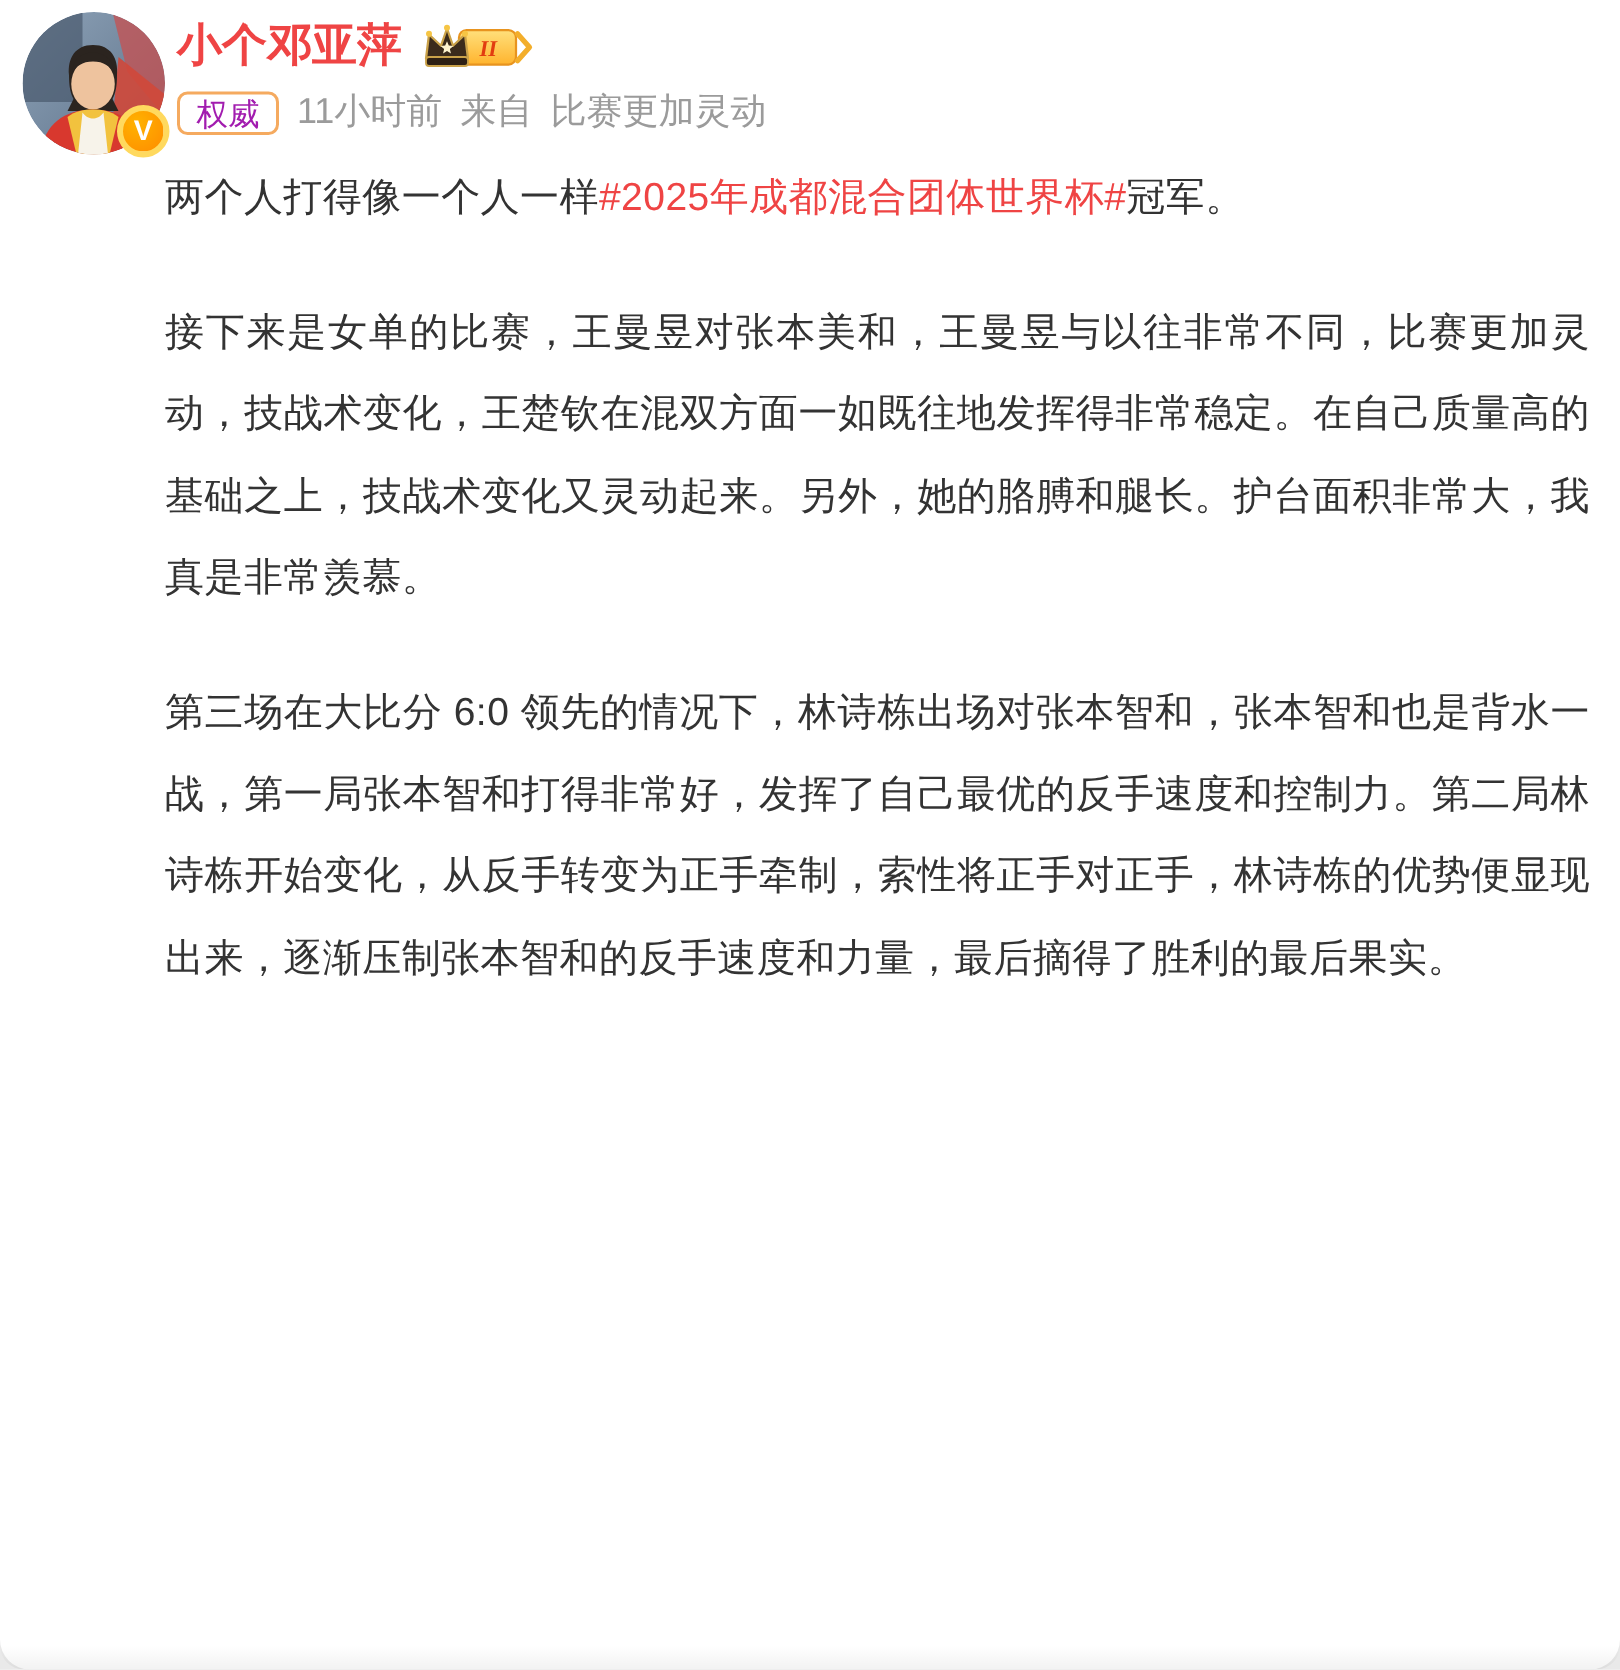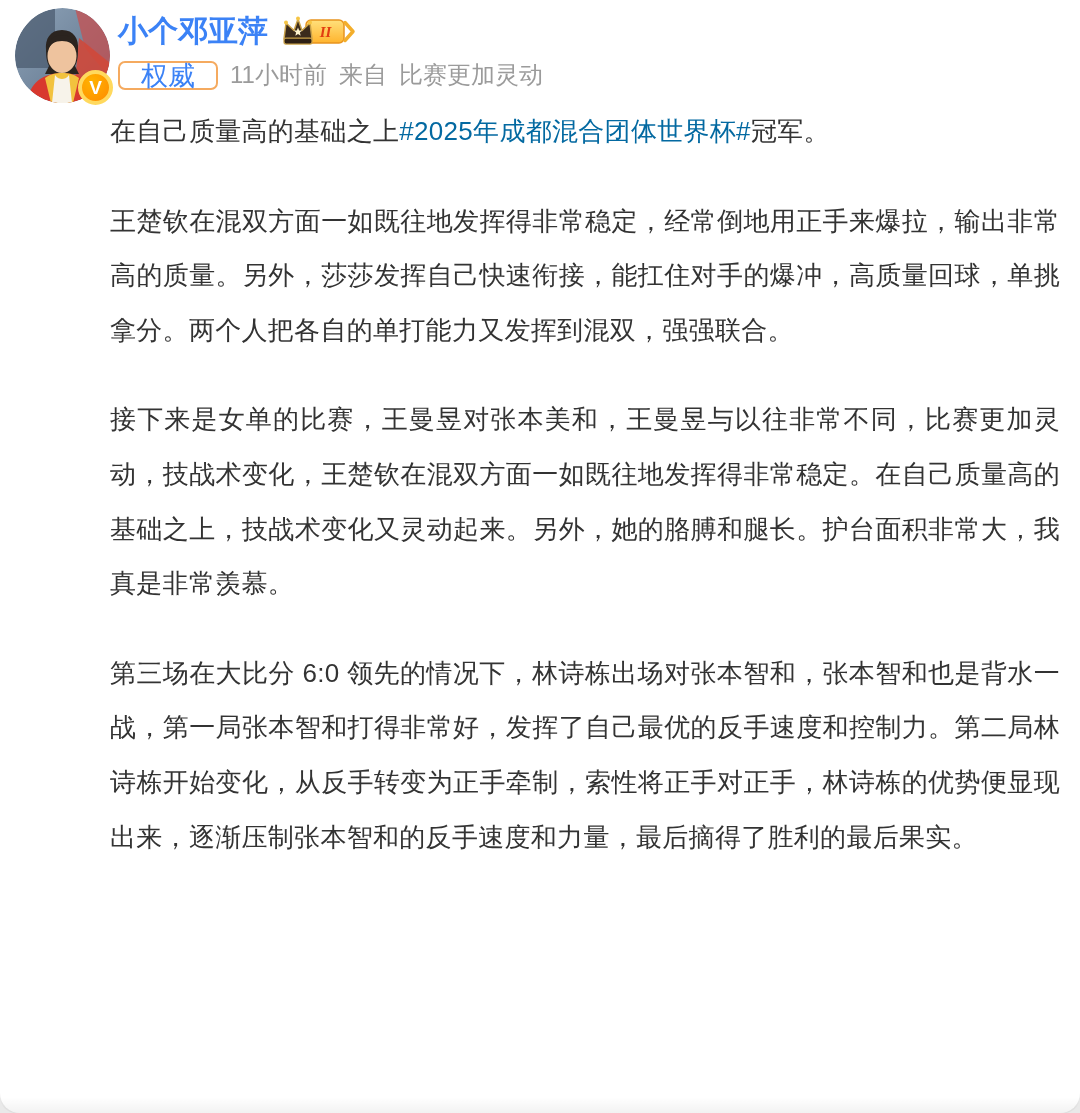--- a/index.html
+++ b/index.html
@@ -71,60 +71,60 @@
     right: 20px;
   }
   .name-row {
     display: flex;
     align-items: center;
     gap: 12px;
   }
   .username {
     font-size: 30px;
     font-weight: 700;
-    color: #3b82f6;
+    color: #ef4444;
     line-height: 38px;
     cursor: pointer;
   }
   .vip-badge { display: inline-flex; cursor: pointer; }
   .meta-row {
     margin-top: 9px;
     display: flex;
     align-items: center;
     gap: 12px;
     font-size: 24px;
     color: #9b9b9b;
     line-height: 32px;
   }
   .auth-badge {
-    font-size: 27px;
-    color: #3b82f6;
+    font-size: 21px;
+    color: #a21caf;
     border: 2px solid #f5aa5f;
     border-radius: 7px;
-    padding: 0 21px;
+    padding: 0 11px;
     line-height: 27px;
     height: 29px;
     box-sizing: border-box;
   }
   
   .post-body {
     margin: 0 0 0 110px;
     width: 950px;
     font-size: 26px;
     line-height: 54.6px;
     color: #333333;
     letter-spacing: 0.3px;
   }
   .post-body p {
     margin: 0 0 35px 0;
     text-align: justify;
   }
   .post-body p:last-child { margin-bottom: 0; }
   .lnk {
-    color: #0369a1;
+    color: #ef4444;
     text-decoration: none;
     cursor: pointer;
   }
 </style>
 </head>
 <body>
 
 <div class="page">
   <div class="post-card">
 
@@ -182,20 +182,19 @@
         <div class="meta-row">
           <span class="auth-badge">权威</span>
           <span class="post-time">11小时前</span>
           <span class="source-prefix">来自</span>
           <span class="post-source">比赛更加灵动</span>
         </div>
       </div>
     </header>
 
     <div class="post-body" id="post-body">
-        <p><span>在自己质量高的基础之上</span><a class="lnk">#2025年成都混合团体世界杯#</a><span>冠军。</span></p>
-        <p><span>王楚钦在混双方面一如既往地发挥得非常稳定，经常倒地用正手来爆拉，输出非常高的质量。另外，莎莎发挥自己快速衔接，能扛住对手的爆冲，高质量回球，单挑拿分。两个人把各自的单打能力又发挥到混双，强强联合。</span></p>
+        <p><span>两个人打得像一个人一样</span><a class="lnk">#2025年成都混合团体世界杯#</a><span>冠军。</span></p>
         <p><span>接下来是女单的比赛，王曼昱对张本美和，王曼昱与以往非常不同，比赛更加灵动，技战术变化，王楚钦在混双方面一如既往地发挥得非常稳定。在自己质量高的基础之上，技战术变化又灵动起来。另外，她的胳膊和腿长。护台面积非常大，我真是非常羡慕。</span></p>
         <p><span>第三场在大比分 6:0 领先的情况下，林诗栋出场对张本智和，张本智和也是背水一战，第一局张本智和打得非常好，发挥了自己最优的反手速度和控制力。第二局林诗栋开始变化，从反手转变为正手牵制，索性将正手对正手，林诗栋的优势便显现出来，逐渐压制张本智和的反手速度和力量，最后摘得了胜利的最后果实。</span></p>
       </div>
 
   </div>
 </div>
 
 </body></html>

